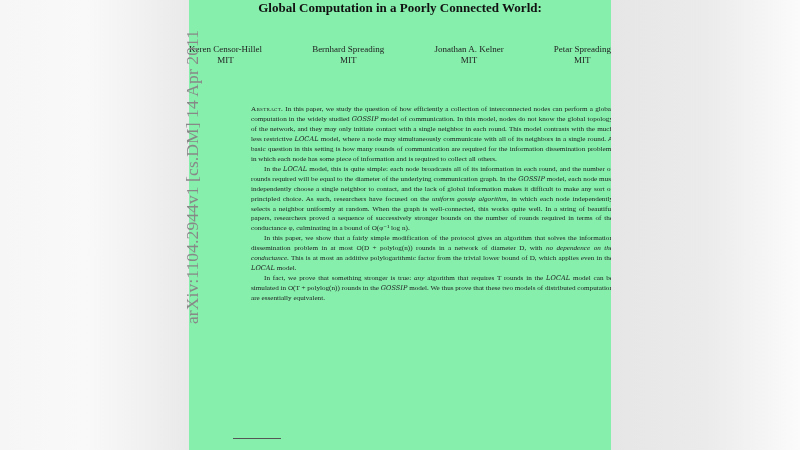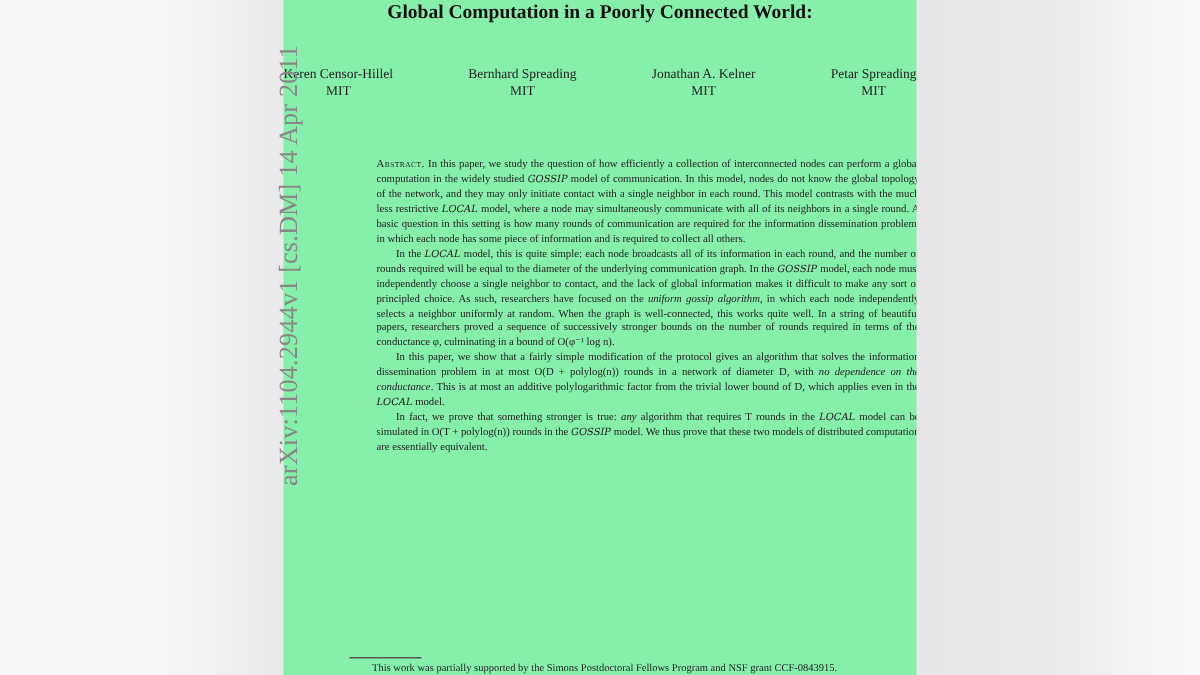--- a/index.html
+++ b/index.html
@@ -87,16 +87,15 @@
   </div>
 
   <div class="abstract">
     <p><span class="sc">Abstract.</span><span> In this paper, we study the question of how efficiently a collection of interconnected nodes can perform a global computation in the widely studied </span><span class="cal">GOSSIP</span><span> model of communication. In this model, nodes do not know the global topology of the network, and they may only initiate contact with a single neighbor in each round. This model contrasts with the much less restrictive </span><span class="cal">LOCAL</span><span> model, where a node may simultaneously communicate with all of its neighbors in a single round. A basic question in this setting is how many rounds of communication are required for the information dissemination problem, in which each node has some piece of information and is required to collect all others.</span></p>
     <p class="indent"><span>In the </span><span class="cal">LOCAL</span><span> model, this is quite simple: each node broadcasts all of its information in each round, and the number of rounds required will be equal to the diameter of the underlying communication graph. In the </span><span class="cal">GOSSIP</span><span> model, each node must independently choose a single neighbor to contact, and the lack of global information makes it difficult to make any sort of principled choice. As such, researchers have focused on the </span><span class="it">uniform gossip algorithm</span><span>, in which each node independently selects a neighbor uniformly at random. When the graph is well-connected, this works quite well. In a string of beautiful papers, researchers proved a sequence of successively stronger bounds on the number of rounds required in terms of the conductance φ, culminating in a bound of O(φ⁻¹ log n).</span></p>
     <p class="indent"><span>In this paper, we show that a fairly simple modification of the protocol gives an algorithm that solves the information dissemination problem in at most O(D + polylog(n)) rounds in a network of diameter D, with </span><span class="it">no dependence on the conductance</span><span>. This is at most an additive polylogarithmic factor from the trivial lower bound of D, which applies even in the </span><span class="cal">LOCAL</span><span> model.</span></p>
     <p class="indent"><span>In fact, we prove that something stronger is true: </span><span class="it">any</span><span> algorithm that requires T rounds in the </span><span class="cal">LOCAL</span><span> model can be simulated in O(T + polylog(n)) rounds in the </span><span class="cal">GOSSIP</span><span> model. We thus prove that these two models of distributed computation are essentially equivalent.</span></p>
   </div>
 
   <div class="footnote-rule"></div>
-  <div class="footnote">This work was partially supported by the Simons Postdoctoral Fellows Program and NSF grant CCF-0843915.</div>
 </div>
 
 <div class="arxiv-stamp">arXiv:1104.2944v1  [cs.DM]  14 Apr 2011</div>
 
 </body></html>

